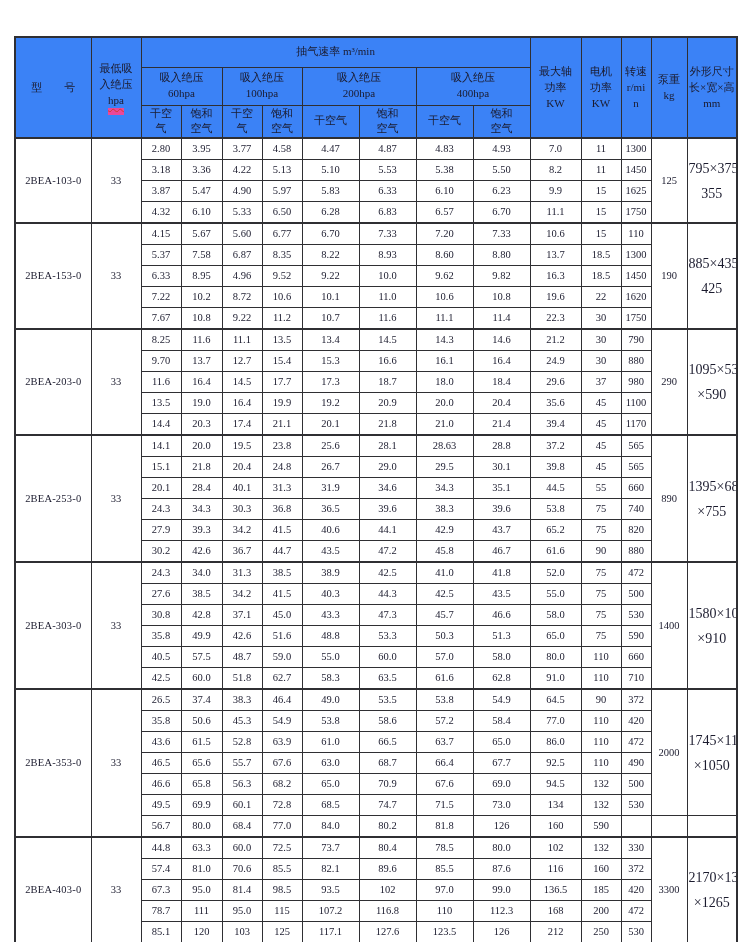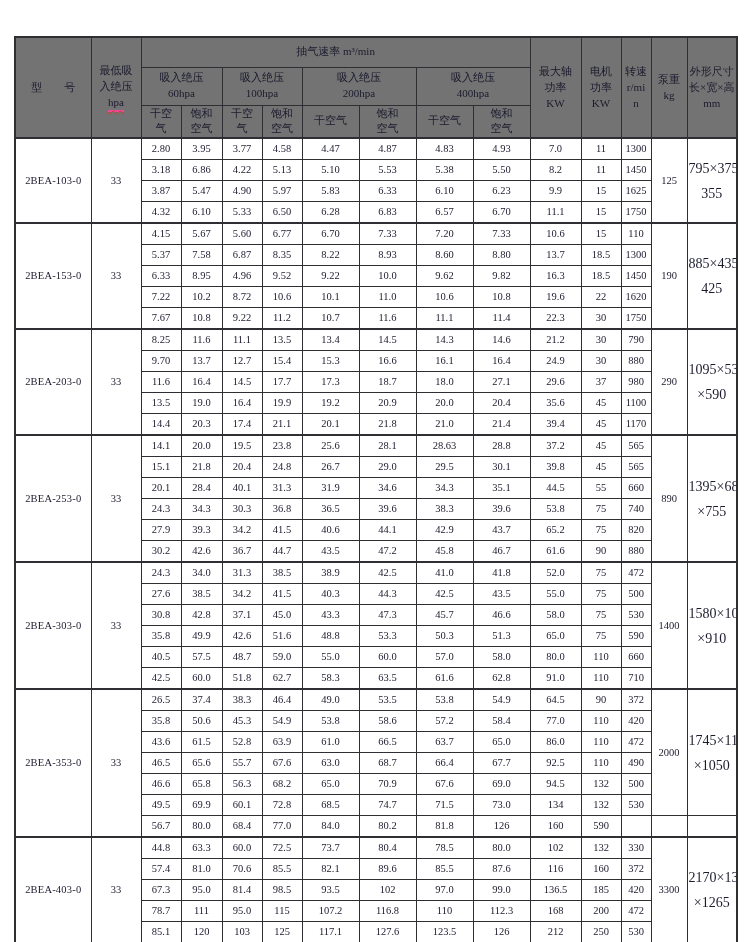--- a/index.html
+++ b/index.html
@@ -13,21 +13,21 @@
     margin:36px 0 0 14px;width:722px;
     border:2px solid #2f2f33;
   }
   .spec-table th,.spec-table td{
     border:1px solid #2f2f33;
     text-align:center;vertical-align:middle;
     padding:0 1px;overflow:hidden;
     color:#1b1b2e;
   }
   thead th{
-    background:#737373;
+    background:#3b82f6;
     font-weight:normal;
     font-size:11px;line-height:1.45;
     white-space:pre-line;
     color:#14142a;
   }
   thead{border-bottom:2px solid #2f2f33;}
   tr.hrow-top{height:30px;}
   tr.hrow-mid{height:38px;}
   tr.hrow-sub{height:23px;}
   tbody td{
@@ -36,21 +36,21 @@
     white-space:pre-line;
     line-height:1.35;
   }
   tbody tr{height:21px;}
   tbody tr.block-top td{border-top:2px solid #2f2f33;}
   td.model-cell{font-size:10.5px;letter-spacing:0.2px;text-align:center;}
   td.dims-cell{font-size:14px;line-height:1.8;}
   td.weight-cell{font-size:10.5px;}
   .unit-hpa{
     display:inline-block;
-    border-bottom:2px solid #ec4899;
+    border-bottom:7px solid #ec4899;
     text-decoration:underline wavy #d03a2a;
     text-decoration-thickness:1px;
     text-underline-offset:4px;
     padding-bottom:1px;
     line-height:1.2;
   }
 </style>
 </head>
 <body>
 
@@ -134,21 +134,21 @@
         <td>4.93</td>
         <td>7.0</td>
         <td>11</td>
         <td>1300</td>
         <td rowspan="4" class="weight-cell">125</td>
         <td rowspan="4" class="dims-cell">795×375×
 355</td>
       </tr>
       <tr>
         <td>3.18</td>
-        <td>6.86</td>
+        <td>3.36</td>
         <td>4.22</td>
         <td>5.13</td>
         <td>5.10</td>
         <td>5.53</td>
         <td>5.38</td>
         <td>5.50</td>
         <td>8.2</td>
         <td>11</td>
         <td>1450</td>
       </tr>
@@ -280,21 +280,21 @@
         <td>880</td>
       </tr>
       <tr>
         <td>11.6</td>
         <td>16.4</td>
         <td>14.5</td>
         <td>17.7</td>
         <td>17.3</td>
         <td>18.7</td>
         <td>18.0</td>
-        <td>27.1</td>
+        <td>18.4</td>
         <td>29.6</td>
         <td>37</td>
         <td>980</td>
       </tr>
       <tr>
         <td>13.5</td>
         <td>19.0</td>
         <td>16.4</td>
         <td>19.9</td>
         <td>19.2</td>

